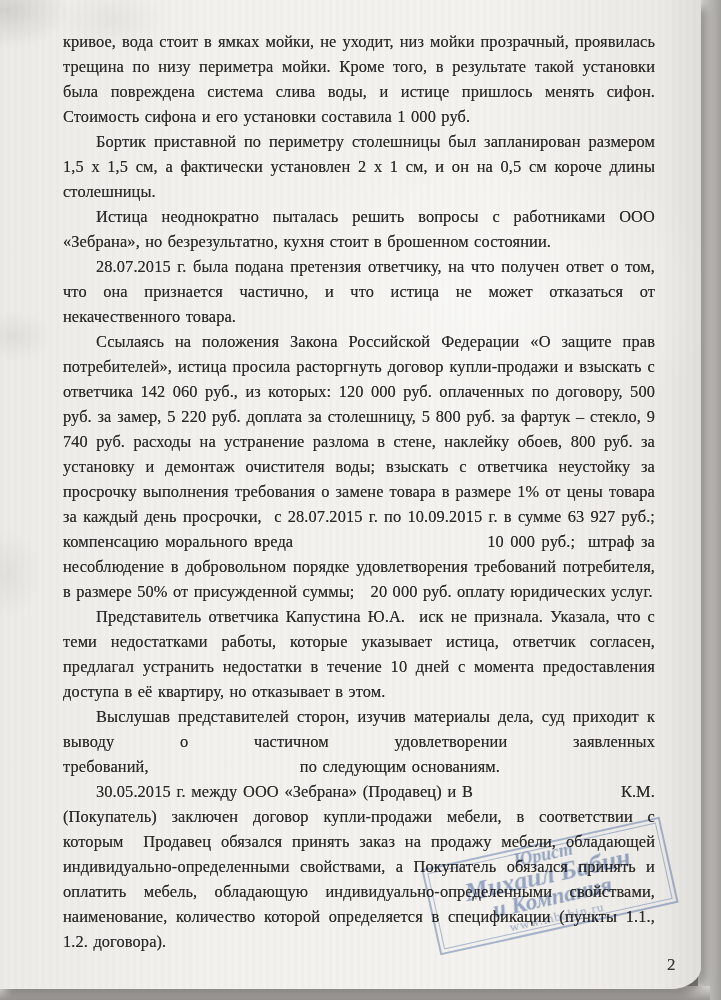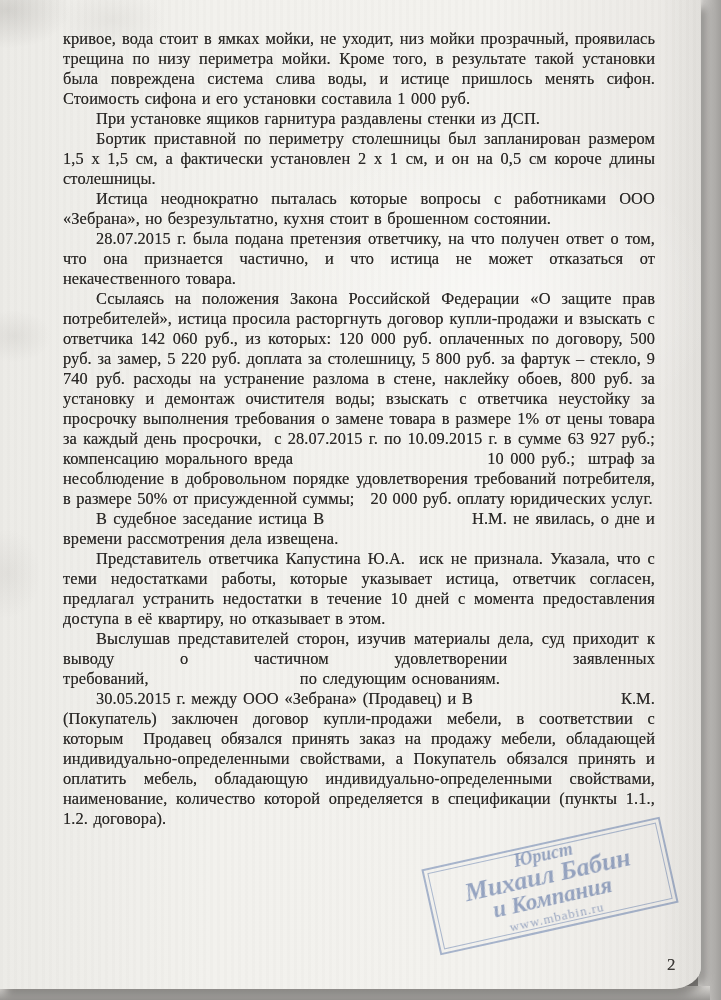--- a/index.html
+++ b/index.html
@@ -29,21 +29,21 @@
       radial-gradient(50px 35px at 2% 34%, rgba(110,105,100,0.10), transparent 75%),
       radial-gradient(45px 60px at 1% 58%, rgba(110,105,100,0.09), transparent 75%),
       radial-gradient(70px 40px at 16% 2%, rgba(110,105,100,0.08), transparent 75%),
       radial-gradient(300px 220px at 70% 30%, rgba(255,255,255,0.45), transparent 75%),
       repeating-linear-gradient(90deg, rgba(120,115,110,0.025) 0 3px, rgba(255,255,255,0.02) 3px 7px),
       linear-gradient(90deg,#ecebe7 0%, #f2f1ed 30%, #f3f2ee 70%, #eceae6 94%, #e0deda 100%);
   }
 
   .textblock {
     position:absolute; left:63px; top:29px; width:592px;
-    font-size:16.4px; line-height:20px; color:#2b2927;
+    font-size:16.4px; line-height:25px; color:#2b2927;
     letter-spacing:0.1px; word-spacing:1.2px;
     text-shadow: 0 0 0.4px rgba(45,43,40,0.65);
     hyphens:none;
   }
   .para { margin:0; text-align:justify; }
   .para.indent { text-indent:33px; }
 
   .stamp {
     position:absolute; left:428px; top:842px; width:240px; height:84px;
     transform:rotate(-12.5deg);
@@ -76,26 +76,24 @@
 </head>
 <body>
 
 <div class="scan">
   <div class="edge-right"></div>
   <div class="edge-bottom"></div>
 
   <div class="paper">
     <div class="textblock">
         <p class="para">кривое, вода стоит в ямках мойки, не уходит, низ мойки прозрачный, проявилась трещина по низу периметра мойки. Кроме того, в результате такой установки была повреждена система слива воды, и истице пришлось менять сифон. Стоимость сифона и его установки составила 1 000 руб.</p>
-        <p class="para indent">При установке ящиков гарнитура раздавлены стенки из ДСП.</p>
         <p class="para indent">Бортик приставной по периметру столешницы был запланирован размером 1,5 х 1,5 см, а фактически установлен 2 х 1 см, и он на 0,5 см короче длины столешницы.</p>
-        <p class="para indent">Истица неоднократно пыталась которые вопросы с работниками ООО «Зебрана», но безрезультатно, кухня стоит в брошенном состоянии.</p>
+        <p class="para indent">Истица неоднократно пыталась решить вопросы с работниками ООО «Зебрана», но безрезультатно, кухня стоит в брошенном состоянии.</p>
         <p class="para indent">28.07.2015 г. была подана претензия ответчику, на что получен ответ о том, что она признается частично, и что истица не может отказаться от некачественного товара.</p>
         <p class="para indent">Ссылаясь на положения Закона Российской Федерации «О защите прав потребителей», истица просила расторгнуть договор купли-продажи и взыскать с ответчика 142 060 руб., из которых: 120 000 руб. оплаченных по договору, 500 руб. за замер, 5 220 руб. доплата за столешницу, 5 800 руб. за фартук – стекло, 9 740 руб. расходы на устранение разлома в стене, наклейку обоев, 800 руб. за установку и демонтаж очистителя воды; взыскать с ответчика неустойку за просрочку выполнения требования о замене товара в размере 1% от цены товара за каждый день просрочки,&nbsp;&nbsp;с 28.07.2015 г. по 10.09.2015 г. в сумме 63 927 руб.; компенсацию морального вреда&nbsp;&nbsp;&nbsp;&nbsp;&nbsp;&nbsp;&nbsp;&nbsp;&nbsp;&nbsp;&nbsp;&nbsp;&nbsp;&nbsp;&nbsp;&nbsp;&nbsp;&nbsp;&nbsp;&nbsp;&nbsp;&nbsp;&nbsp;&nbsp;&nbsp;&nbsp;&nbsp;&nbsp;&nbsp;&nbsp;10 000 руб.;&nbsp;&nbsp;штраф за несоблюдение в добровольном порядке удовлетворения требований потребителя, в размере 50% от присужденной суммы;&nbsp;&nbsp;&nbsp;20 000 руб. оплату юридических услуг.</p>
-        <p class="para indent">В судебное заседание истица В&nbsp;&nbsp;&nbsp;&nbsp;&nbsp;&nbsp;&nbsp;&nbsp;&nbsp;&nbsp;&nbsp;&nbsp;&nbsp;&nbsp;&nbsp;&nbsp;&nbsp;&nbsp;&nbsp;&nbsp;&nbsp;&nbsp;&nbsp;&nbsp;Н.М. не явилась, о дне и времени рассмотрения дела извещена.</p>
         <p class="para indent">Представитель ответчика Капустина Ю.А.&nbsp;&nbsp;иск не признала. Указала, что с теми недостатками работы, которые указывает истица, ответчик согласен, предлагал устранить недостатки в течение 10 дней с момента предоставления доступа в её квартиру, но отказывает в этом.</p>
         <p class="para indent">Выслушав представителей сторон, изучив материалы дела, суд приходит к выводу о частичном удовлетворении заявленных требований,&nbsp;&nbsp;&nbsp;&nbsp;&nbsp;&nbsp;&nbsp;&nbsp;&nbsp;&nbsp;&nbsp;&nbsp;&nbsp;&nbsp;&nbsp;&nbsp;&nbsp;&nbsp;&nbsp;&nbsp;&nbsp;&nbsp;&nbsp;&nbsp;&nbsp;&nbsp;&nbsp;&nbsp;по следующим основаниям.</p>
         <p class="para indent">30.05.2015 г. между ООО «Зебрана» (Продавец) и В&nbsp;&nbsp;&nbsp;&nbsp;&nbsp;&nbsp;&nbsp;&nbsp;&nbsp;&nbsp;&nbsp;&nbsp;&nbsp;&nbsp;&nbsp;&nbsp;&nbsp;&nbsp;&nbsp;&nbsp;&nbsp;&nbsp;&nbsp;&nbsp;&nbsp;&nbsp;К.М. (Покупатель) заключен договор купли-продажи мебели, в соответствии с которым&nbsp;&nbsp;Продавец обязался принять заказ на продажу мебели, обладающей индивидуально-определенными свойствами, а Покупатель обязался принять и оплатить мебель, обладающую индивидуально-определенными свойствами, наименование, количество которой определяется в спецификации (пункты 1.1., 1.2. договора).</p>
       </div>
 
     <div class="stamp">
       <div class="stamp-inner">
         <div class="stamp-l1">Юрист</div>
         <div class="stamp-l2">Михаил Бабин</div>
         <div class="stamp-l3">и Компания</div>

